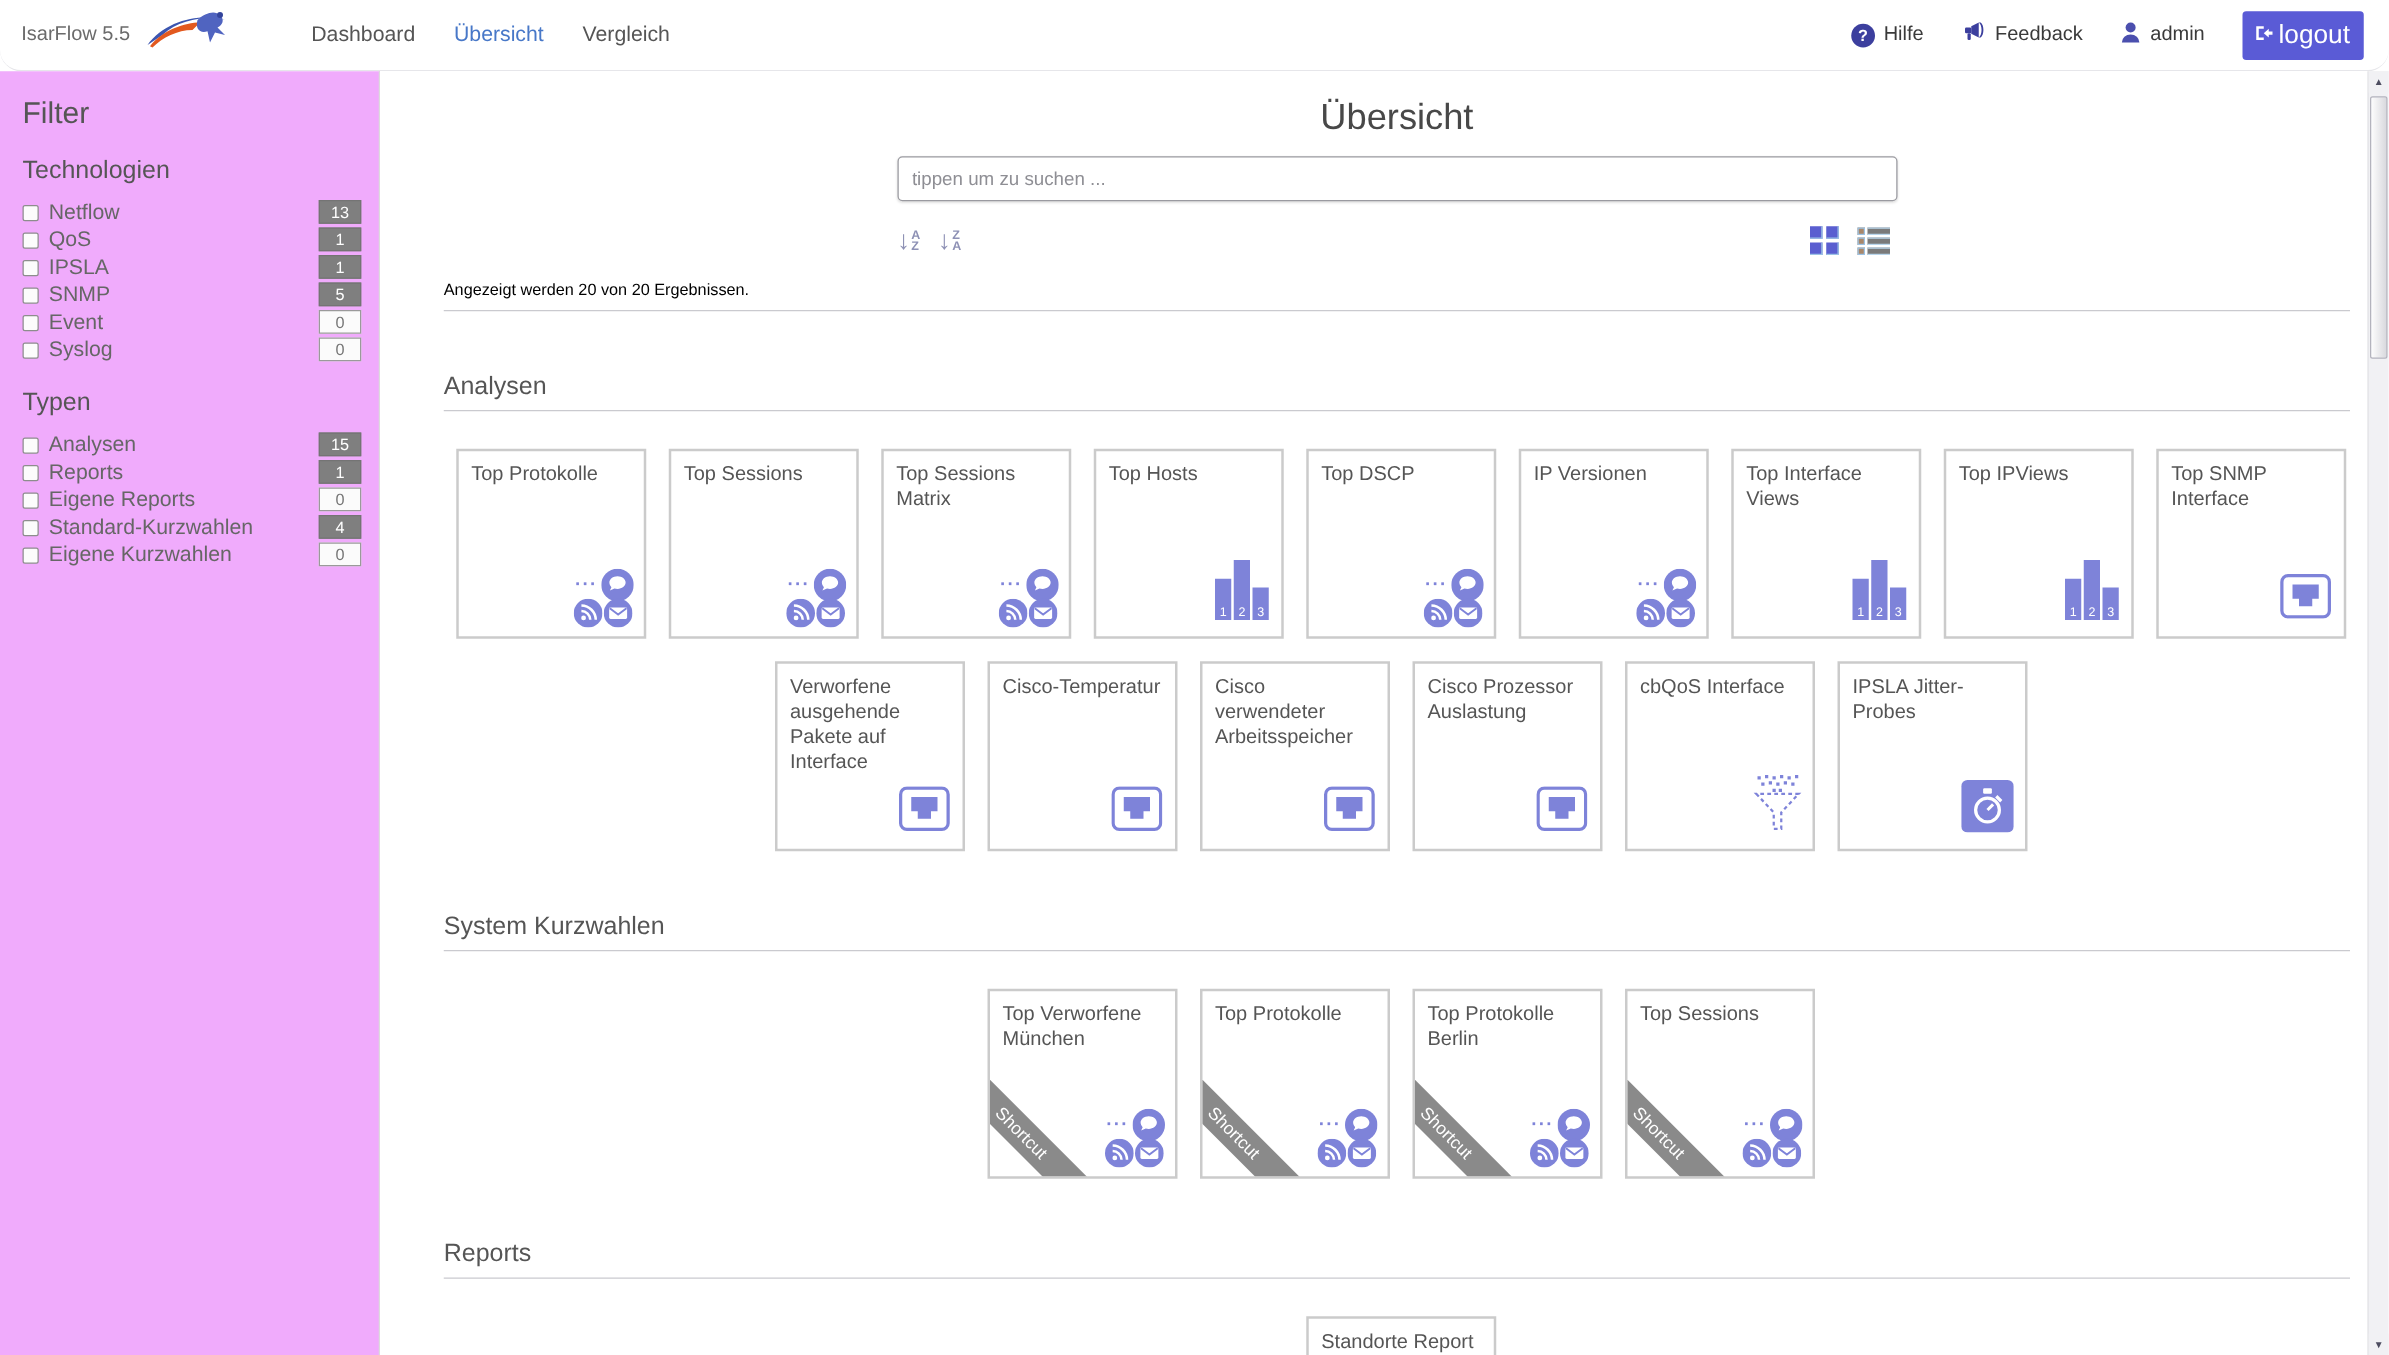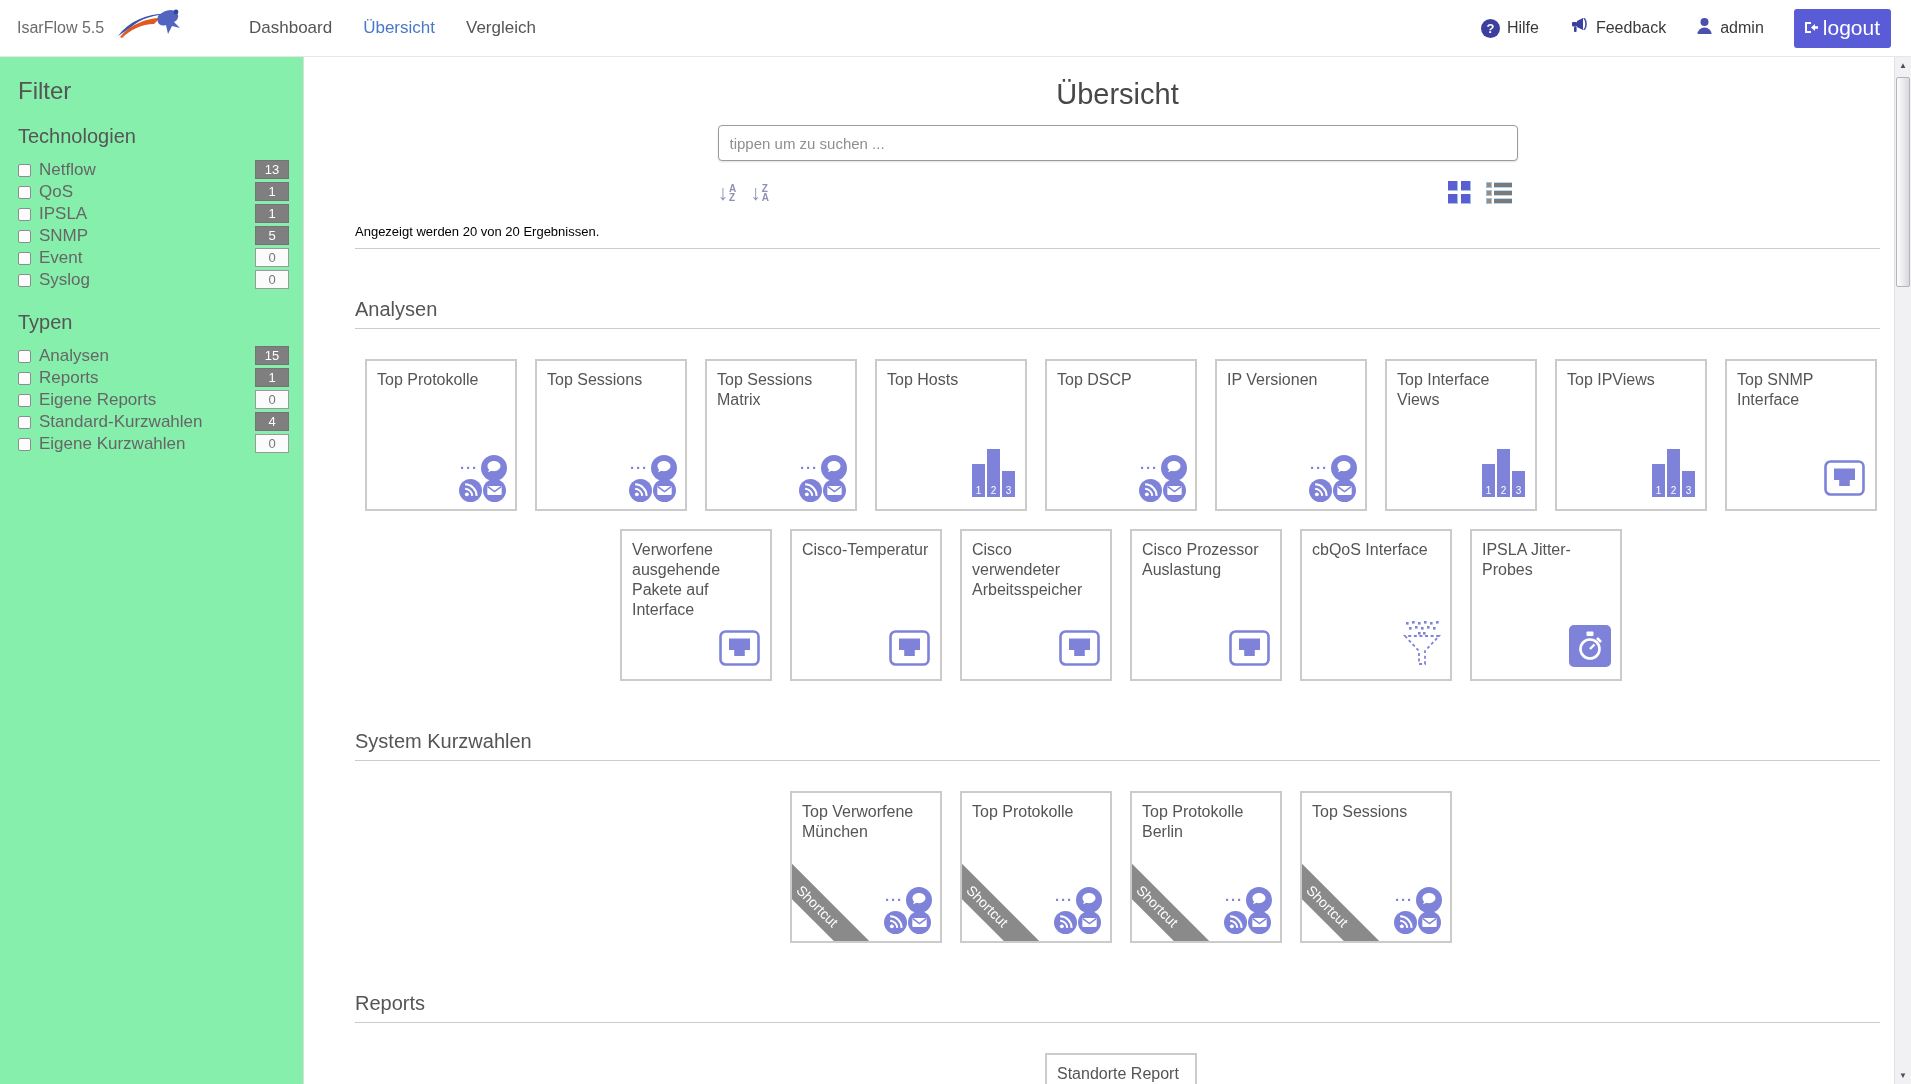--- a/index.html
+++ b/index.html
@@ -1,36 +1,36 @@
 <!DOCTYPE html>
 <html><head>
 <meta charset="utf-8">
 <style>
   * { margin:0; padding:0; box-sizing:border-box; }
   html,body { width:1911px; height:1084px; overflow:hidden; }
   body { font-family:"Liberation Sans", sans-serif; background:#fff; position:relative; color:#555; }
 
   
   .navbar { position:absolute; top:0; left:0; right:0; height:57px; background:#fff;
-            border-bottom:1px solid #e6e6ea; display:flex; align-items:center; z-index:10; padding:0 20px 0 17px; }
+            border-bottom:1px solid #e6e6ea; display:flex; align-items:center; z-index:10; padding:0 20px 0 17px;border-radius:17px; }
   .brand { display:flex; align-items:center; gap:10px; width:226px; }
   .brand-text { font-size:16px; color:#6b6b6b; white-space:nowrap; }
   .nav-links { display:flex; align-items:center; gap:19px; }
   .nav-link { font-size:17px; color:#555; cursor:pointer; padding:4px 6px; }
   .nav-link.active { color:#4878c8; }
   .nav-right { margin-left:auto; display:flex; align-items:center; gap:30px; }
   .nav-util { display:flex; align-items:center; gap:7px; font-size:16px; color:#3a3a3a; cursor:pointer; }
   .help-circle { width:19px; height:19px; border-radius:50%; background:#3c3f9e; color:#fff;
                  font-size:13px; font-weight:bold; display:flex; align-items:center; justify-content:center; }
   .logout-btn { background:#5a5bd6; color:#fff; border:none; border-radius:3px; font-size:21px;
                 padding:7px 11px 8px 9px; display:flex; align-items:center; gap:4px; cursor:pointer;
                 font-family:"Liberation Sans", sans-serif; }
 
   
-  .sidebar { position:absolute; top:57px; left:0; width:304px; bottom:0; background:#86efac;
+  .sidebar { position:absolute; top:57px; left:0; width:304px; bottom:0; background:#f0abfc;
              border-right:1px solid #dcdcdc; padding:20px 0 0 18px; }
   .sidebar-title { font-size:24px; font-weight:normal; color:#555; margin-bottom:16px; }
   .group-title { font-size:20px; font-weight:normal; color:#555; margin:20px 0 11px 0; }
   .side-item { position:relative; height:22px; display:flex; align-items:center; color:#666;
                font-size:17px; cursor:pointer; margin-right:14px; }
   .cbx { width:13px; height:13px; border:1px solid #8d8d8d; border-radius:2px; background:#fcfcfc;
          margin-right:8px; flex:0 0 auto; }
   .badge { position:absolute; right:0; top:1px; width:34px; height:19px; font-size:13px;
            display:flex; align-items:center; justify-content:center; }
   .badge.filled { background:#7f7f7f; color:#fff; border:1px solid #747474; }

